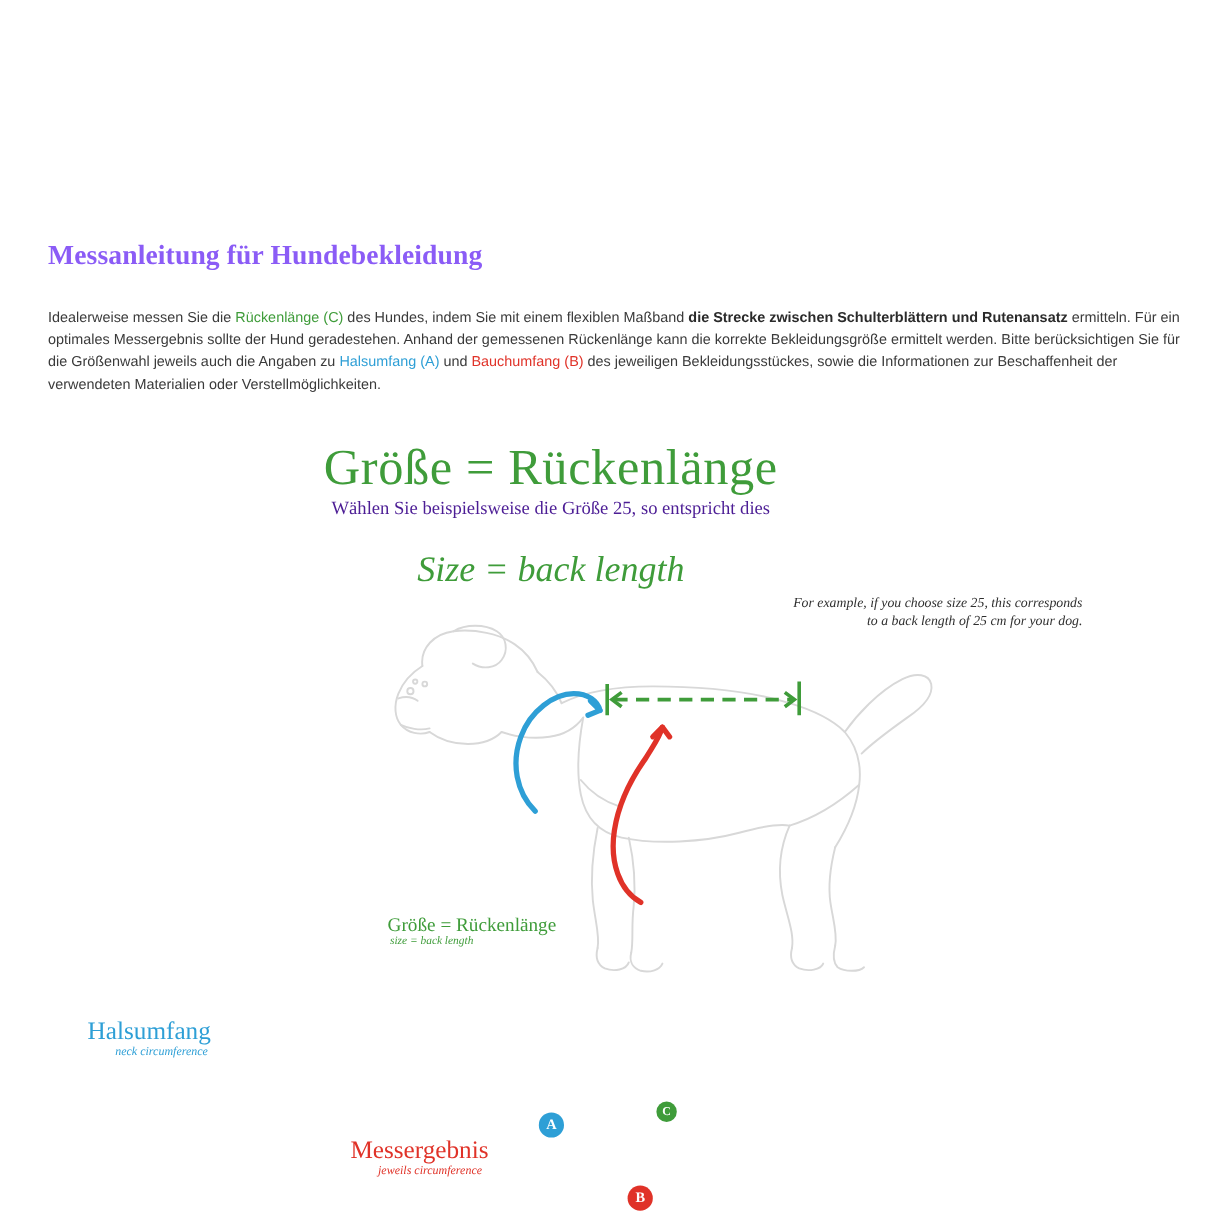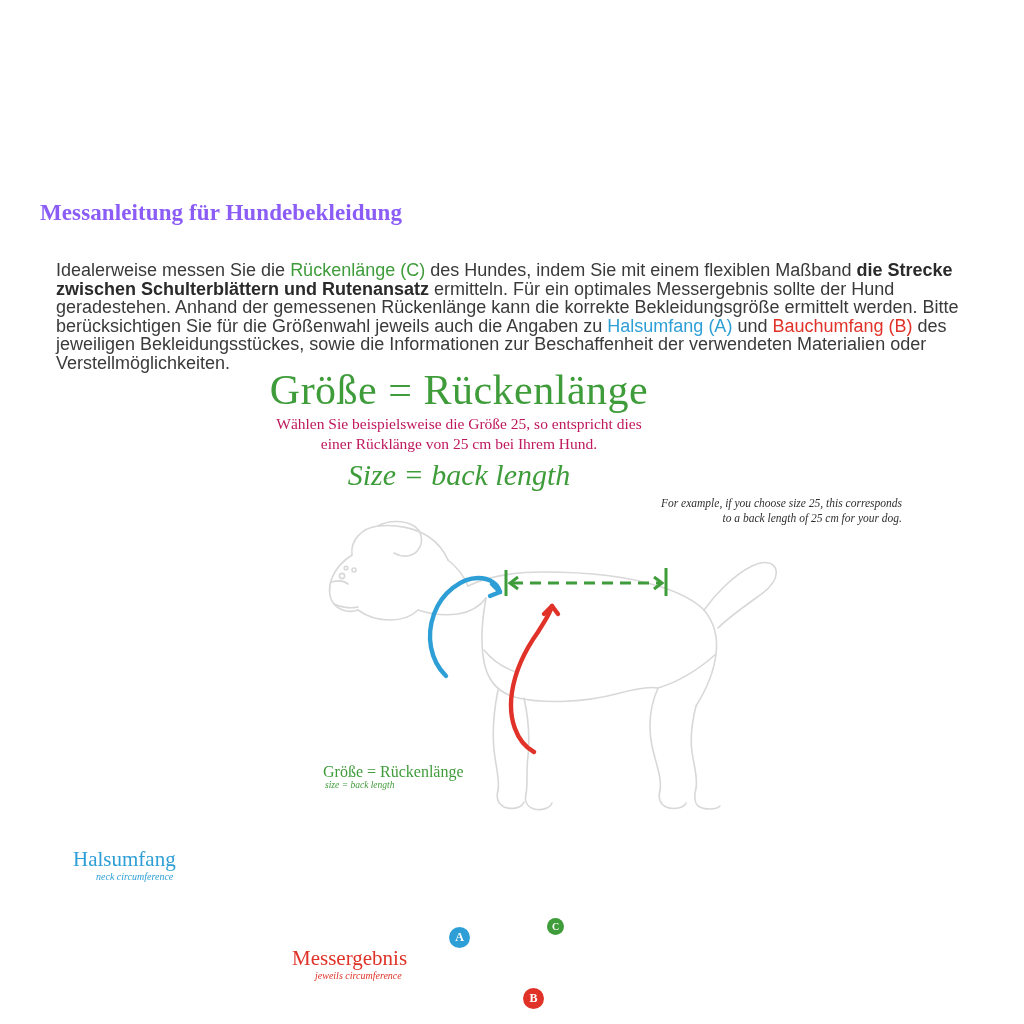--- a/index.html
+++ b/index.html
@@ -29,24 +29,23 @@
     color: #8b5cf6;
     letter-spacing: 0.1px;
   }
 
   
   .intro {
     position: absolute;
     left: 40px;
     top: 243px;
     width: 948px;
-    font-size: 18px;
+    font-size: 12px;
     line-height: 18.5px;
     color: #3a3a3a;
-    margin-left: 16px;
   }
   .intro2 {
     position: absolute;
     left: 40px;
     top: 334px;
     width: 948px;
     font-size: 12.6px;
     line-height: 18.5px;
     color: #3a3a3a;
   }
@@ -74,21 +73,21 @@
     letter-spacing: 0.5px;
   }
   .fig-sub-de {
     position: absolute;
     left: 0; right: 0;
     top: 54px;
     text-align: center;
     font-family: "Liberation Serif", serif;
     font-size: 15.5px;
     line-height: 20px;
-    color: #be185d;
+    color: #4c1d95;
   }
   .fig-title-en {
     position: absolute;
     left: 0; right: 0;
     top: 98px;
     text-align: center;
     font-family: "Liberation Serif", serif;
     font-style: italic;
     font-size: 30px;
     color: #3f9c3a;
@@ -152,21 +151,20 @@
 
   <p class="intro"><span>Idealerweise messen Sie die </span><span class="c-green">Rückenlänge (C)</span><span> des Hundes, indem Sie mit einem flexiblen Maßband </span><span class="b-strong">die Strecke zwischen Schulterblättern und Rutenansatz</span><span> ermitteln. Für ein optimales Messergebnis sollte der Hund geradestehen. Anhand der gemessenen Rückenlänge kann die korrekte Bekleidungsgröße ermittelt werden. Bitte berücksichtigen Sie für die Größenwahl jeweils auch die Angaben zu </span><span class="c-blue">Halsumfang (A)</span><span> und </span><span class="c-red">Bauchumfang (B)</span><span> des jeweiligen Bekleidungsstückes, sowie die Informationen zur Beschaffenheit der verwendeten Materialien oder Verstellmöglichkeiten.</span></p>
 
 
   <div class="figure">
 
     <div class="fig-title-de">Größe = Rückenlänge</div>
 
     <div class="fig-sub-de">
       <span>Wählen Sie beispielsweise die Größe 25, so entspricht dies</span><br>
-      <span>einer Rücklänge von 25 cm bei Ihrem Hund.</span>
     </div>
 
     <div class="fig-title-en">Size = back length</div>
 
     <div class="fig-sub-en">
       <span>For example, if you choose size 25, this corresponds</span><br>
       <span>to a back length of 25 cm for your dog.</span>
     </div>
 
     <div class="diagram">

